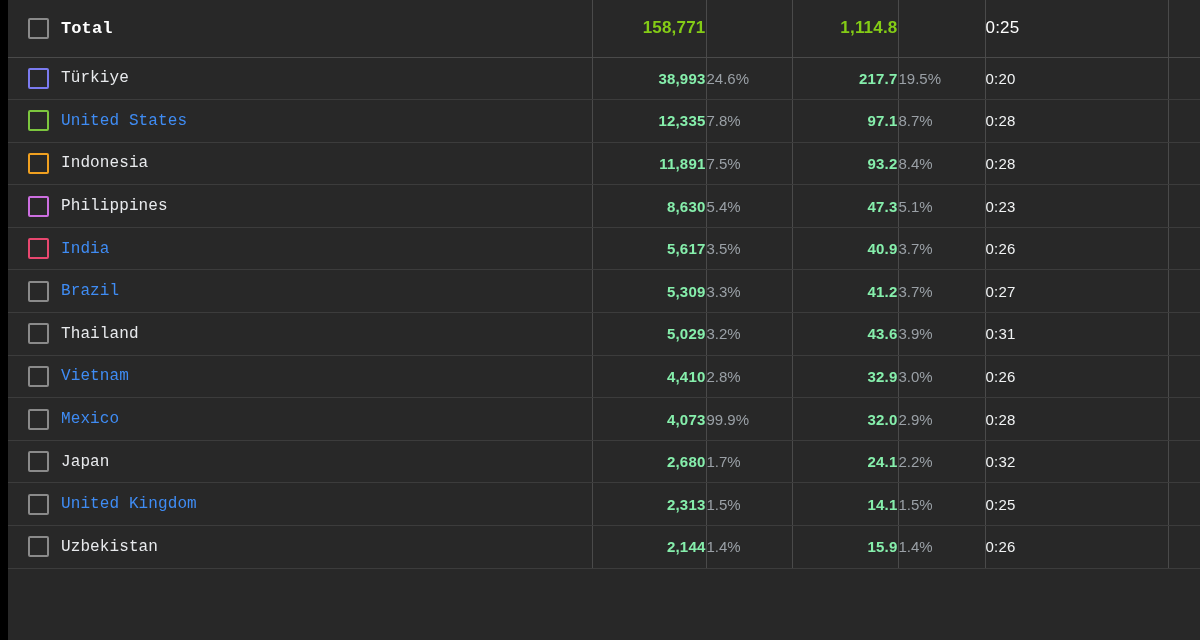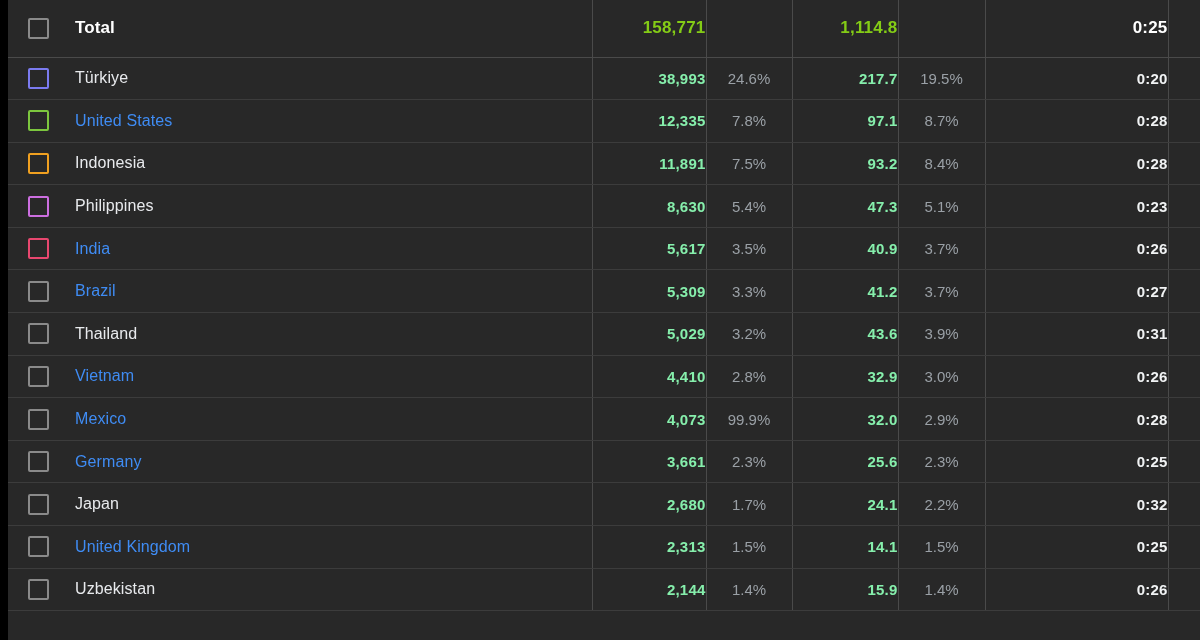--- a/index.html
+++ b/index.html
@@ -79,25 +79,26 @@
     height: 21px;
     min-width: 21px;
     border: 2px solid #8a8a8a;
     border-radius: 2px;
     background: transparent;
     box-sizing: border-box;
     cursor: pointer;
   }
 
   .name-label {
-    margin-left: 26px;
+    margin-left: 12px;
     font-size: 16px;
     color: #e8eaed;
     white-space: nowrap;
     letter-spacing: 0.1px;
+    font-family: Liberation Mono, monospace;
   }
   .name-label.is-link {
     color: #3f8cf4;
     cursor: pointer;
   }
   .name-label.is-total {
     font-weight: bold;
     font-size: 17px;
     color: #ffffff;
   }
@@ -109,31 +110,30 @@
     color: #86efac;
     font-weight: bold;
     padding-right: 14px;
     letter-spacing: 0.2px;
   }
   .num.total-num {
     font-size: 17px;
     color: #84cc16;
   }
   .pct {
-    text-align: center;
+    text-align: left;
     font-size: 15px;
     color: #9aa0a6;
     font-weight: normal;
     padding-right: 28px;
   }
   .dur {
-    text-align: right;
     font-size: 15px;
     color: #f1f3f4;
-    font-weight: bold;
+    font-weight: normal;
     padding-right: 24px;
     letter-spacing: 0.2px;
   }
   .dur.total-num { font-size: 17px; color: #ffffff; }
 
   tr.data-row td { height: 42.6px; }
 </style>
 </head>
 <body>
 
@@ -287,34 +287,20 @@
             <td class="pct">99.9%</td>
             <td class="num">32.0</td>
             <td class="pct">2.9%</td>
             <td class="dur">0:28</td>
             <td class=" no-vrule"></td>
           </tr>
           <tr class="data-row">
             <td>
               <div class="name-cell-inner">
                 <span class="checkbox" style="border-color: rgb(138, 138, 138);"></span>
-                <span class="name-label is-link">Germany</span>
-              </div>
-            </td>
-            <td class="num">3,661</td>
-            <td class="pct">2.3%</td>
-            <td class="num">25.6</td>
-            <td class="pct">2.3%</td>
-            <td class="dur">0:25</td>
-            <td class=" no-vrule"></td>
-          </tr>
-          <tr class="data-row">
-            <td>
-              <div class="name-cell-inner">
-                <span class="checkbox" style="border-color: rgb(138, 138, 138);"></span>
                 <span class="name-label">Japan</span>
               </div>
             </td>
             <td class="num">2,680</td>
             <td class="pct">1.7%</td>
             <td class="num">24.1</td>
             <td class="pct">2.2%</td>
             <td class="dur">0:32</td>
             <td class=" no-vrule"></td>
           </tr>

